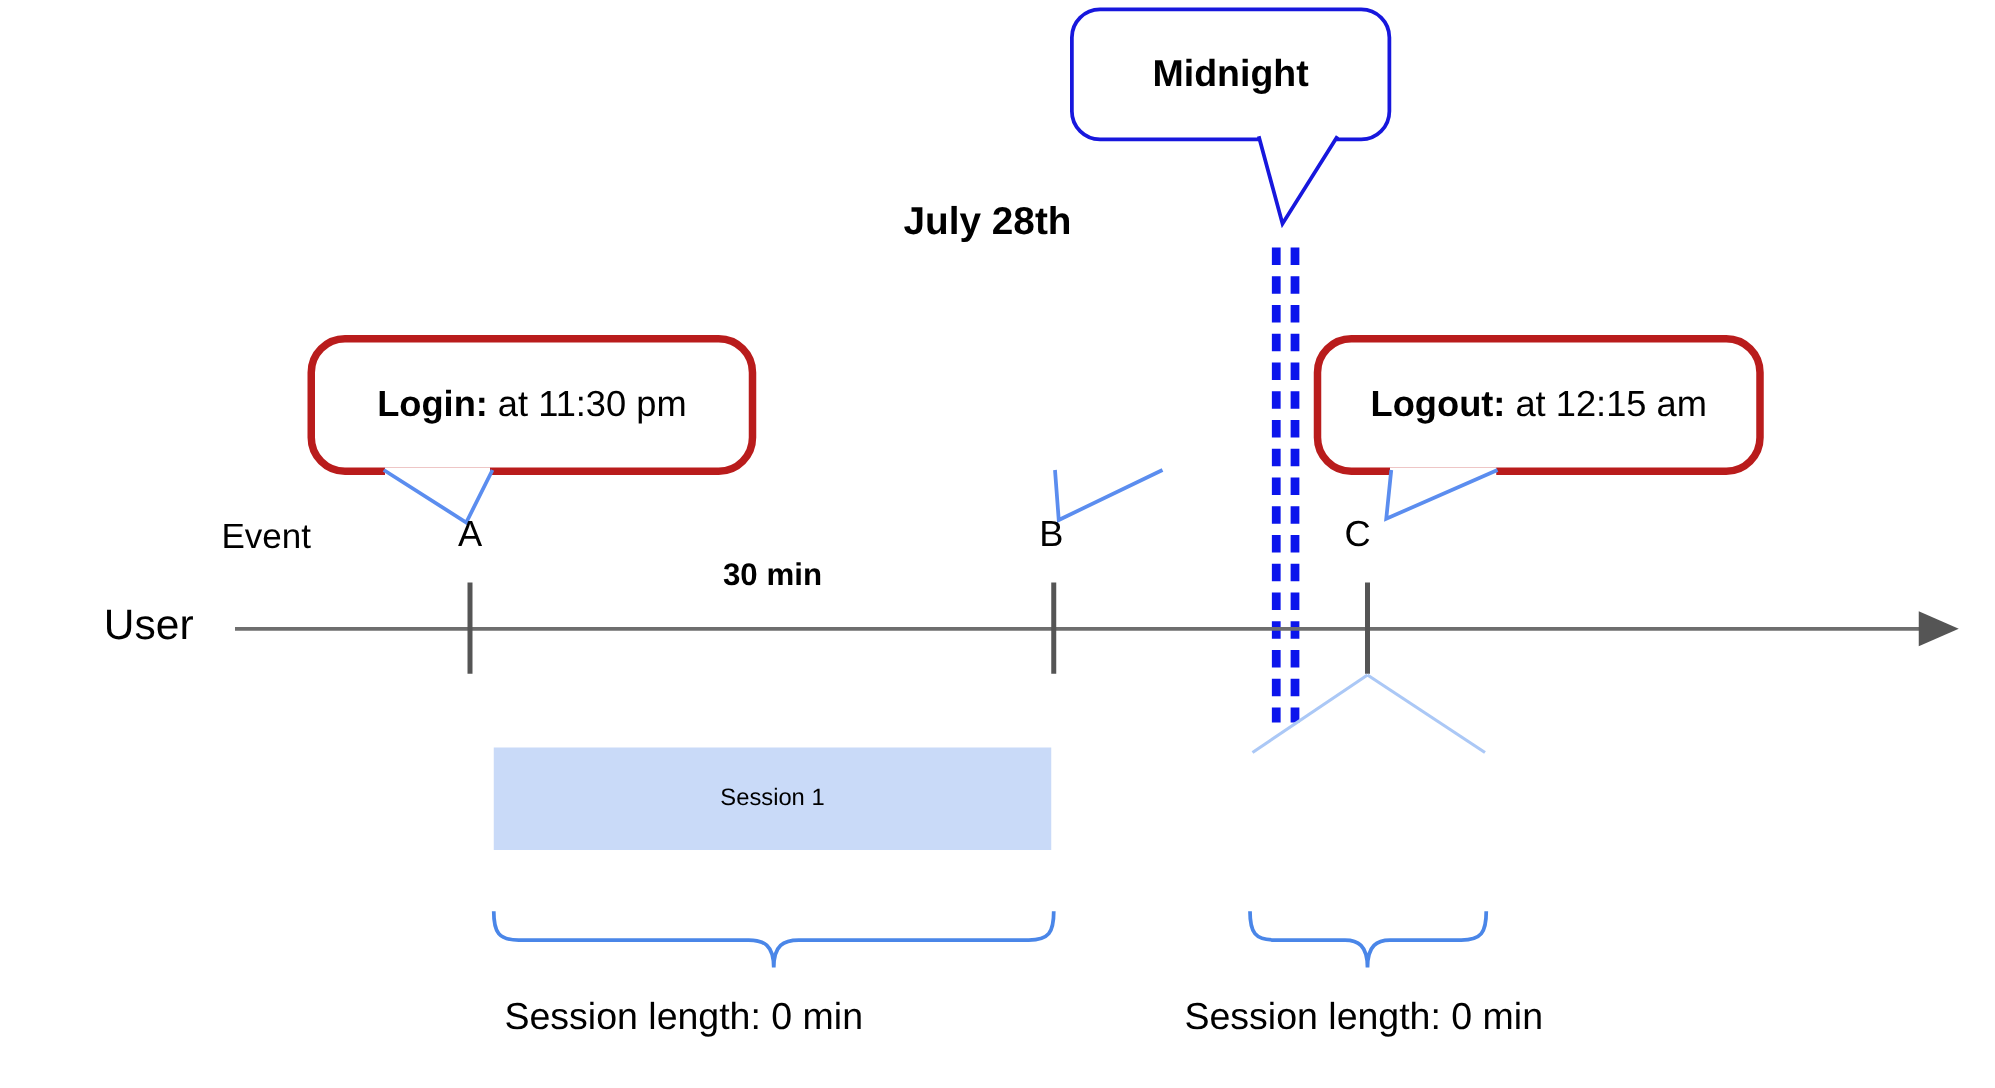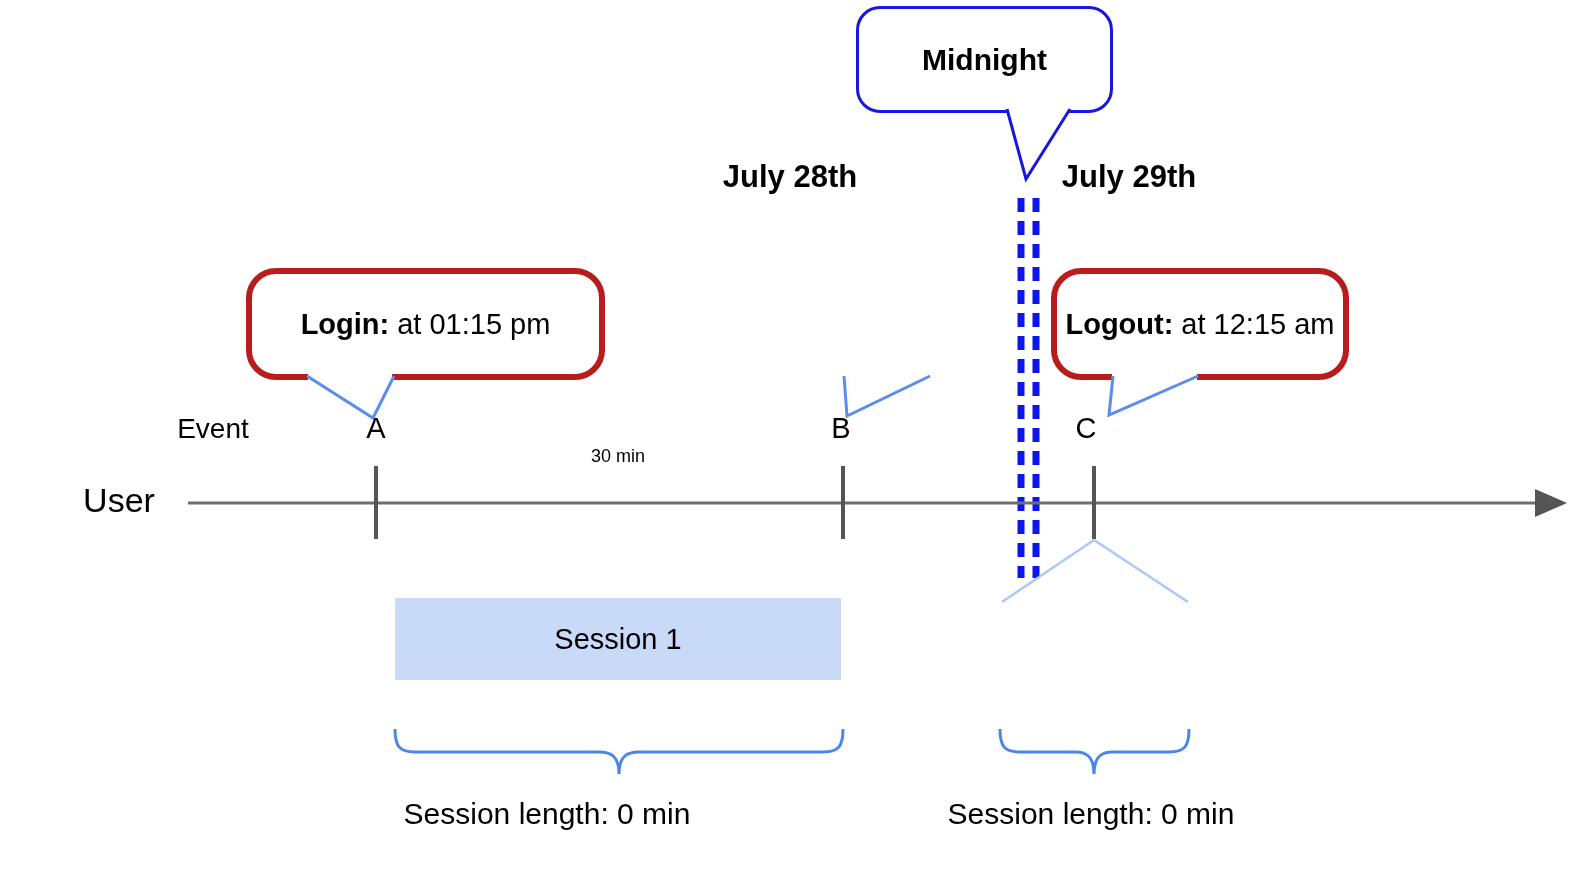--- a/index.html
+++ b/index.html
@@ -15,50 +15,50 @@
     background:#fff;box-sizing:border-box;z-index:2;font-size:29px;white-space:nowrap;
   }
   .bubble.light{border:6px solid #b91c1c;border-radius:30px;}
   .bubble.dark{border:3px solid #1717dd;border-radius:24px;font-weight:bold;font-size:30px;}
   .bubble .b{font-weight:bold;}
   .bubble .detail{margin-left:8px;font-weight:normal;}
 
   
   .session-box{
     position:absolute;display:flex;align-items:center;justify-content:center;
-    background:#c9daf8;font-size:29px;z-index:2;
+    background:#c9daf8;font-size:19px;z-index:2;
   }
 
   
   .date-label{top:159px;font-size:31px;font-weight:bold;}
   .letter-label{top:412px;font-size:29px;}
   #events-label{left:115px;width:130px;top:413px;font-size:28px;}
   #user-label{left:26px;width:120px;top:481px;font-size:34px;}
-  #interval-label{left:495px;width:180px;top:446px;font-size:18px;}
+  #interval-label{left:495px;width:180px;top:446px;font-size:25px;font-weight:bold;}
   .length-label{top:797px;font-size:30px;}
 
   #line-art{position:absolute;left:0;top:0;z-index:5;pointer-events:none;}
   .z6{z-index:6;}
 </style>
 </head>
 <body>
 
 <div id="canvas">
 
   <div class="bubble dark" style="left:823px;top:6px;width:257px;height:107px;">
     <span>Midnight</span>
   </div>
 
   <div class="bubble light" style="left:213px;top:268px;width:359px;height:112px;">
     <span class="b">Login:</span>
-    <span class="detail">at 01:15 pm</span>
+    <span class="detail">at 11:30 pm</span>
   </div>
 
 
-  <div class="bubble light" style="left:1018px;top:268px;width:298px;height:112px;">
+  <div class="bubble light" style="left:1018px;top:268px;width:360px;height:112px;">
     <span class="b">Logout:</span>
     <span class="detail">at 12:15 am</span>
   </div>
 
   <div class="session-box" style="left:362px;top:598px;width:446px;height:82px;">
     <span>Session 1</span>
   </div>
 
   <svg id="line-art" width="1596" height="870" viewBox="0 0 1596 870">
 
@@ -85,21 +85,20 @@
     <path d="M811,376 L814,416 L897,376" fill="none" stroke="#5b8def" stroke-width="3"></path>
 
     <rect x="1079" y="374" width="85" height="8" fill="#ffffff"></rect>
     <path d="M1080,376 L1076,415 L1165,376" fill="none" stroke="#5b8def" stroke-width="3"></path>
 
     <path d="M362,729 C362,746 366,752 382,752 L566,752 C578,752 586,756 586,774 C586,756 594,752 606,752 L790,752 C806,752 810,746 810,729" fill="none" stroke="#4a86e8" stroke-width="3"></path>
     <path d="M967,729 C967,746 971,752 987,752 L1043,752 C1053,752 1061,756 1061,774 C1061,756 1069,752 1079,752 L1136,752 C1152,752 1156,746 1156,729" fill="none" stroke="#4a86e8" stroke-width="3"></path>
   </svg>
 
   <div class="txt date-label z6" style="left:647px;width:220px;">July 28th</div>
-  <div class="txt date-label z6" style="left:986px;width:220px;">July 29th</div>
 
   <div class="txt z6" id="events-label">Event</div>
 
   <div class="txt letter-label z6" style="left:313px;width:60px;">A</div>
   <div class="txt letter-label z6" style="left:778px;width:60px;">B</div>
   <div class="txt letter-label z6" style="left:1023px;width:60px;">C</div>
 
   <div class="txt z6" id="user-label">User</div>
 
   <div class="txt z6" id="interval-label">30 min</div>

